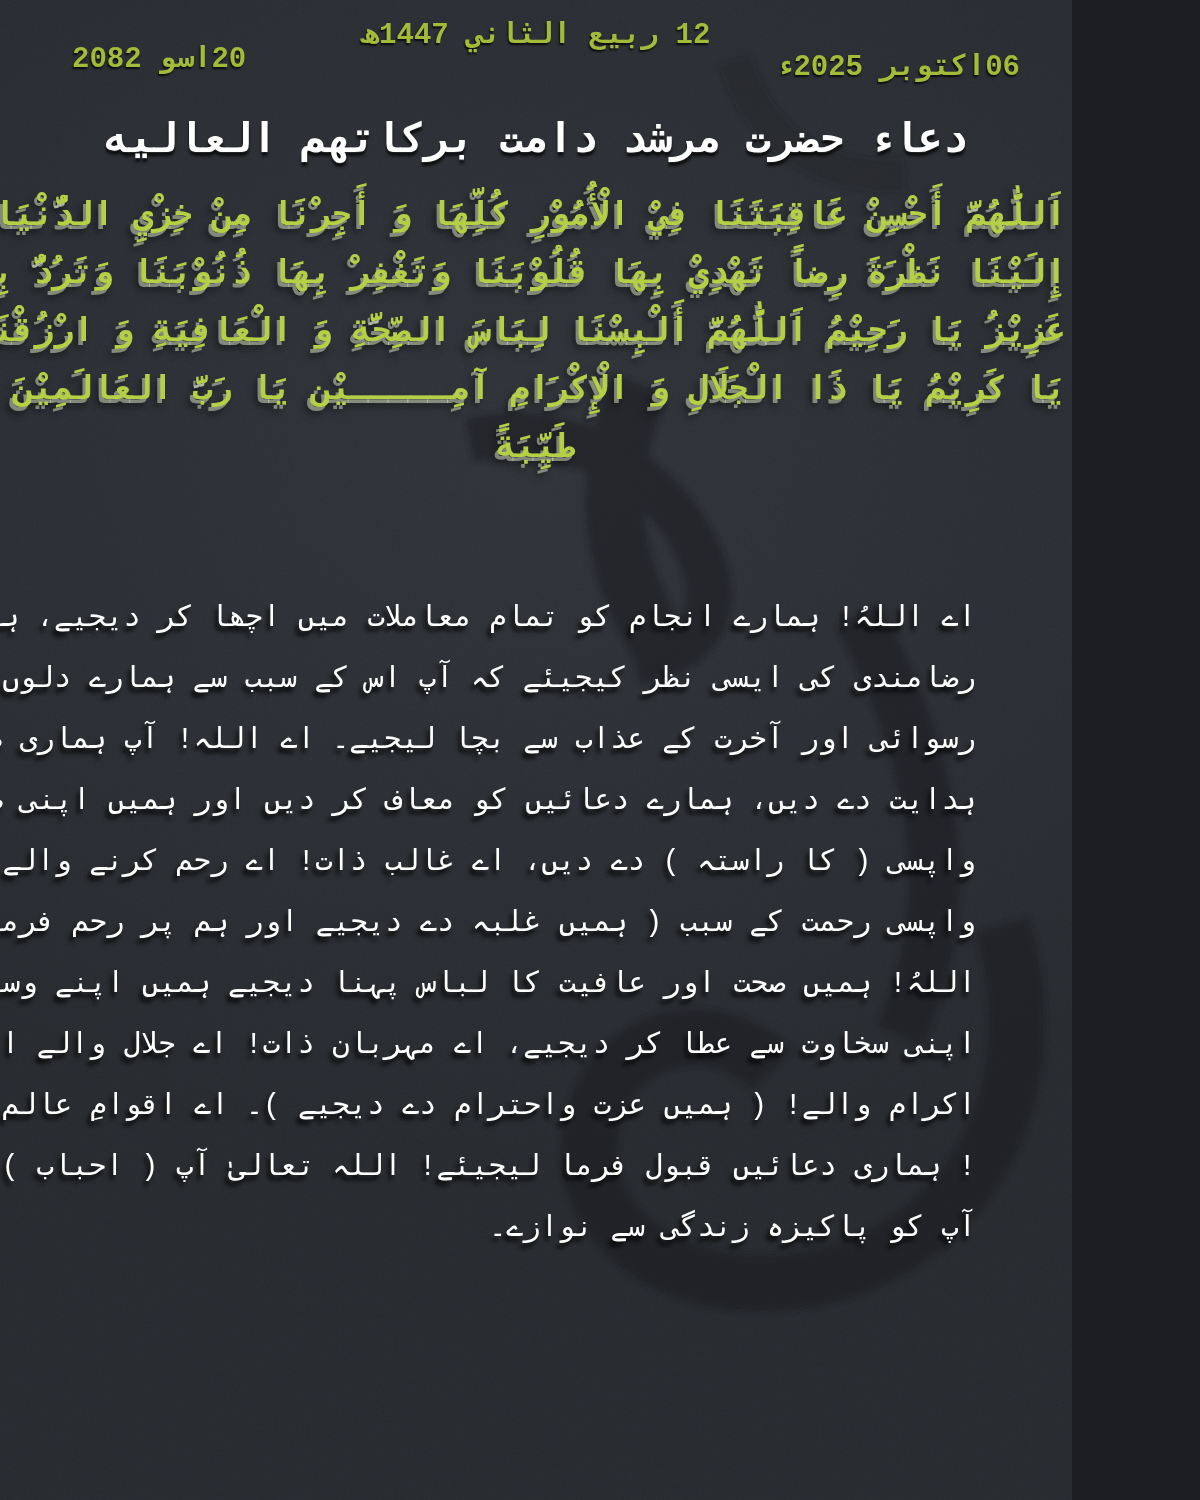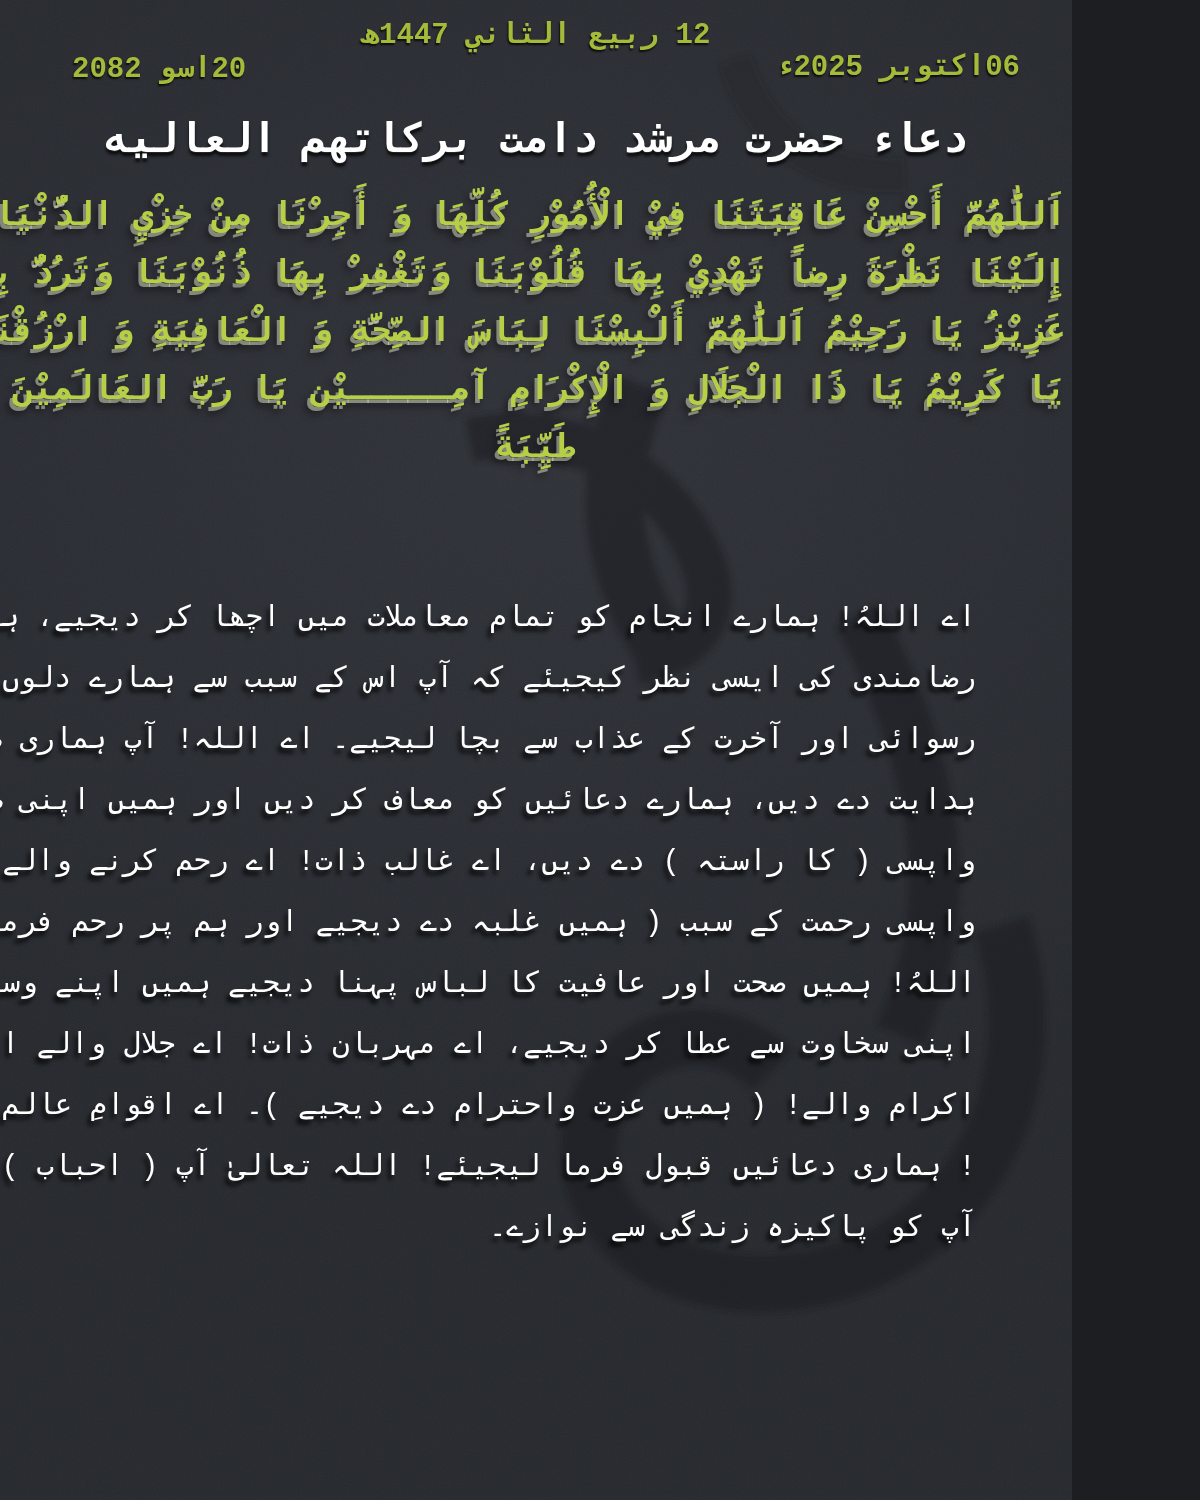--- a/index.html
+++ b/index.html
@@ -22,21 +22,21 @@
     position: absolute;
     color: #a4bb3a;
     font-size: 29px;
     font-weight: bold;
     direction: rtl;
     text-shadow: -1px 2px 2px rgba(0,0,0,0.75);
     white-space: nowrap;
   }
   .date-hijri { top: 16px; left: 0; width: 100%; text-align: center; }
   .date-greg  { top: 48px; right: 52px; }
-  .date-bikrami { top: 40px; left: 72px; margin-top: 10px; }
+  .date-bikrami { top: 40px; left: 72px; }
 
   
   .title {
     position: absolute;
     top: 76px; left: 0; width: 100%;
     text-align: center;
     direction: rtl;
     color: #ffffff;
     font-size: 41px;
     font-weight: bold;

